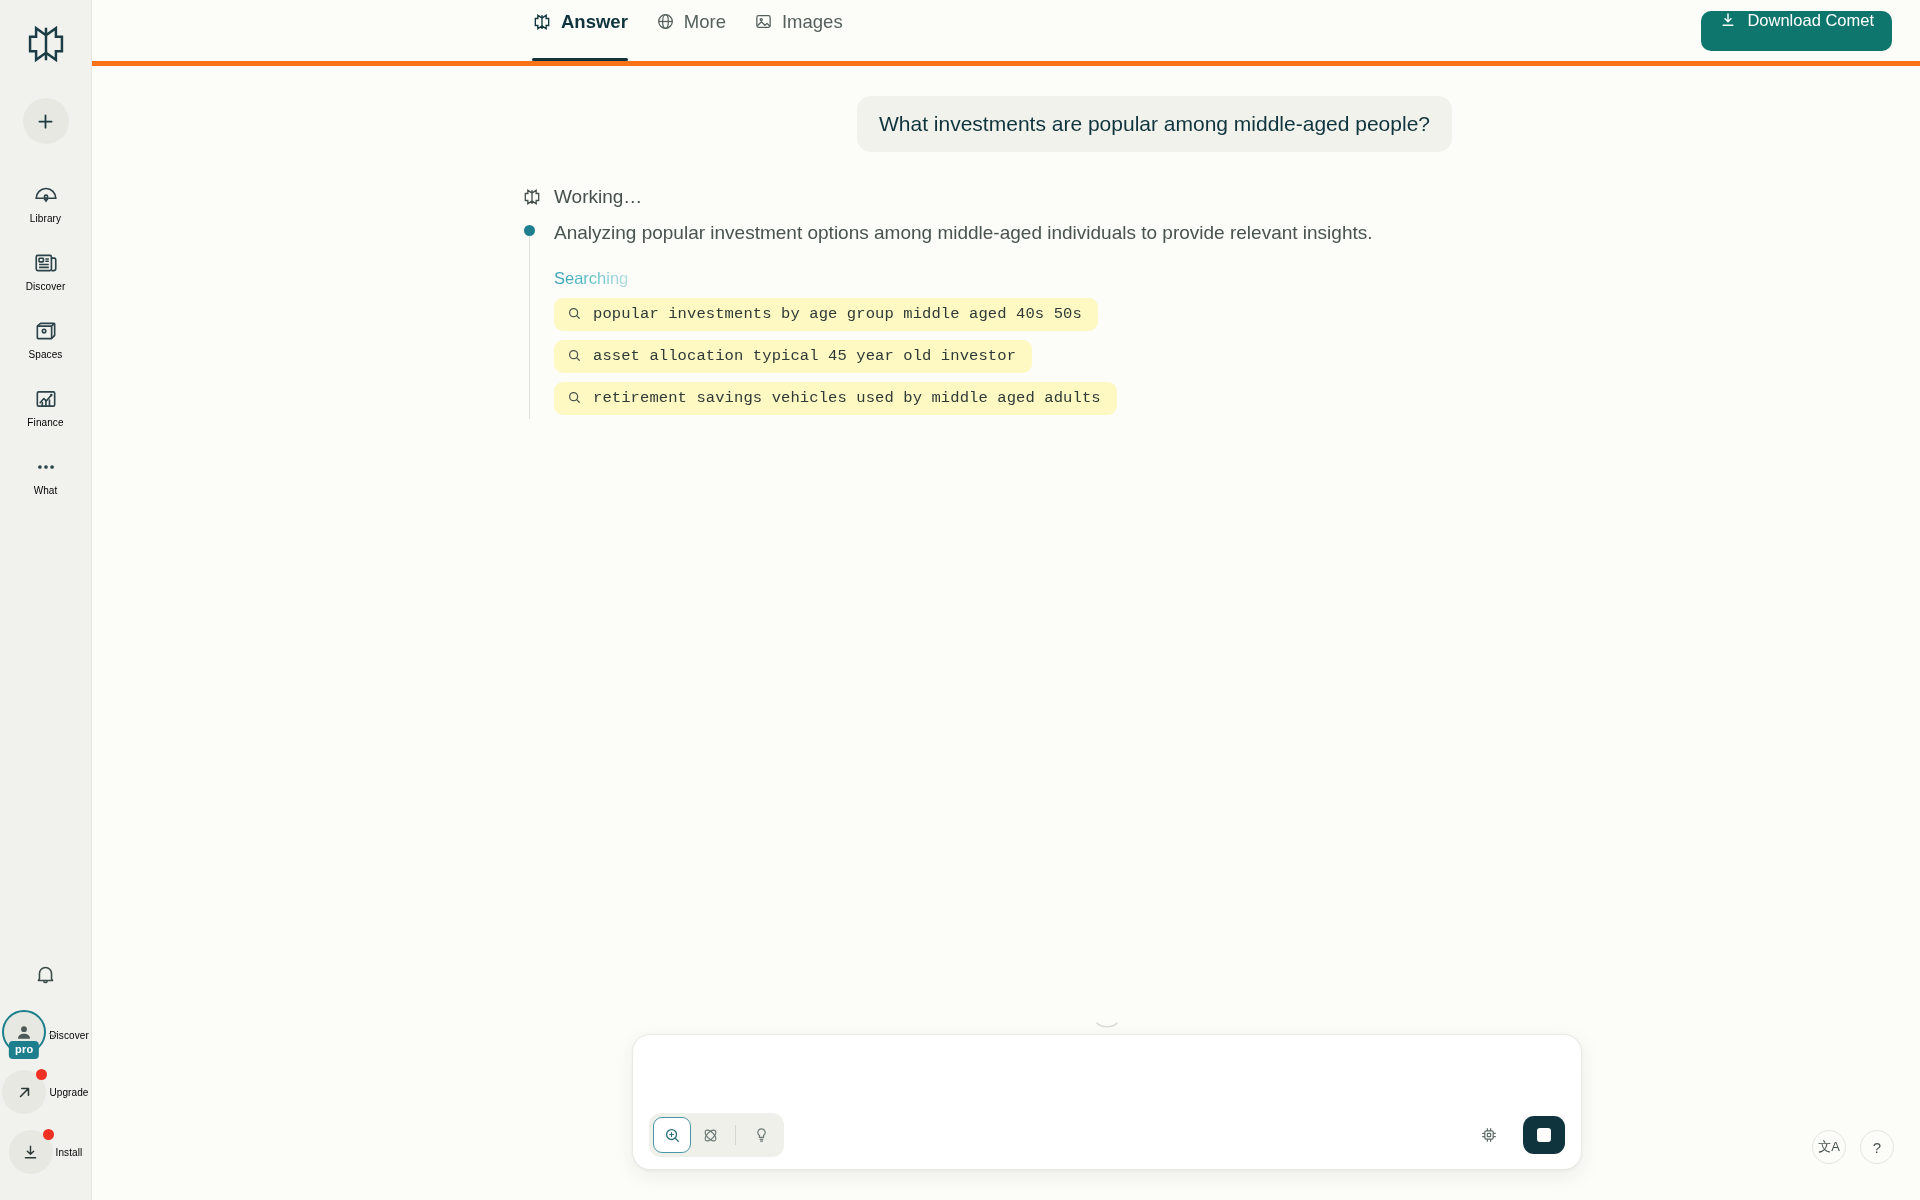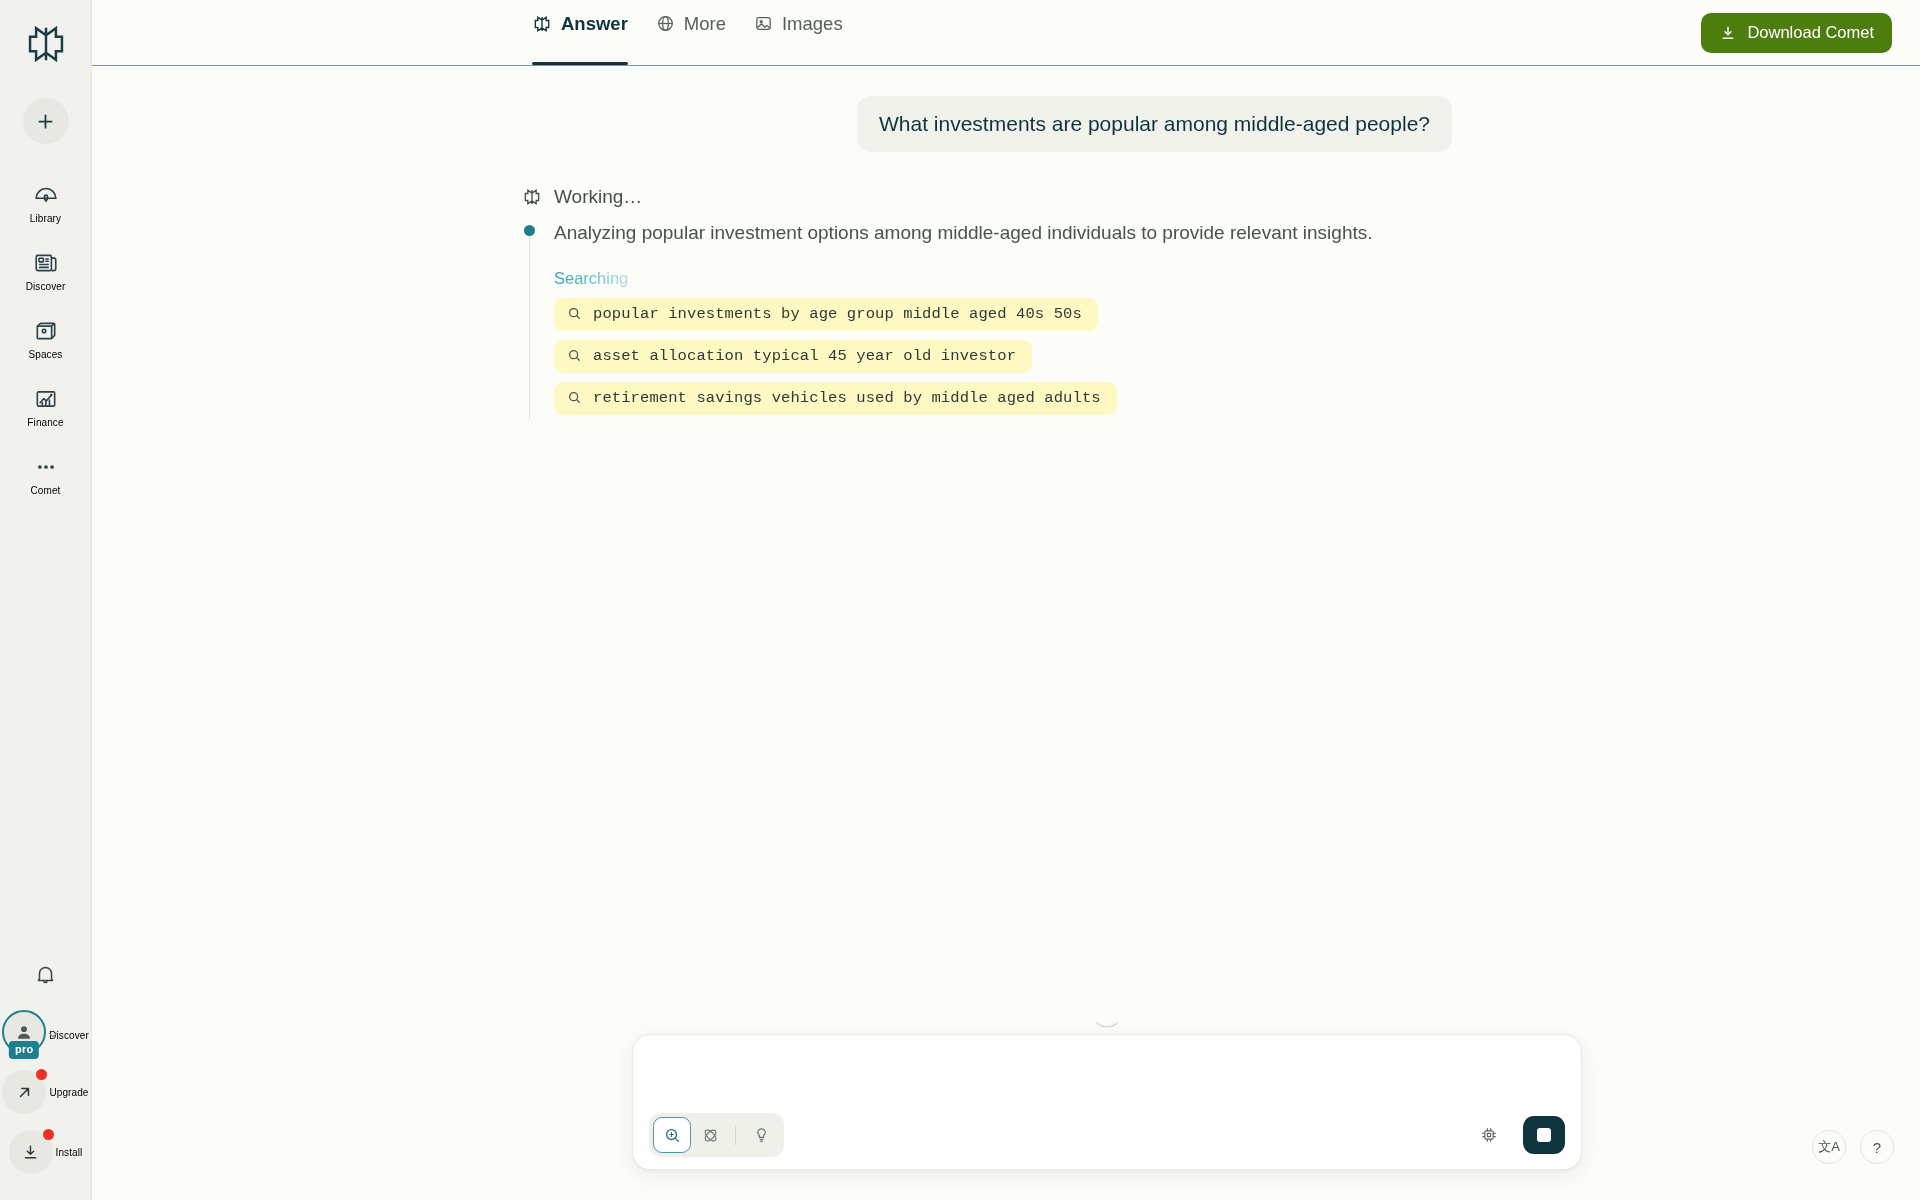--- a/index.html
+++ b/index.html
@@ -57,41 +57,41 @@
   .circ-btn {
     position: relative; width: 44px; height: 44px; border-radius: 50%;
     background: #e7e8e1; display: flex; align-items: center; justify-content: center;
     cursor: pointer;
   }
   .dot-red { position: absolute; top: -1px; right: -1px; width: 11px; height: 11px; border-radius: 50%; background: #ef3124; }
 
   
   .main { flex: 1 1 auto; position: relative; height: 1200px; background: #fcfcf9; }
   .topbar {
-    height: 66px; border-bottom: 1px solid #f97316;
+    height: 66px; border-bottom: 5px solid #f97316;
     display: flex; align-items: center; padding: 0 28px 0 0;
     position: relative;
   }
   .tabs { display: flex; align-items: flex-end; gap: 28px; margin-left: 440px; height: 100%; }
   .tab {
     display: flex; align-items: center; gap: 9px;
     height: 100%; padding-bottom: 18px; cursor: pointer;
     font-size: 18.5px; color: #55605d; position: relative;
   }
   .tab.active { color: #10343d; font-weight: 600; }
   .tab.active::after {
     content: ""; position: absolute; left: 0; right: 0; bottom: 0;
     height: 3px; background: #11343d; border-radius: 2px;
   }
   .download-btn {
     margin-left: auto;
-    background: #4d7c0f; color: #fff;
+    background: #0f766e; color: #fff;
     border: none; border-radius: 10px;
     height: 40px; padding: 0 18px;
-    display: flex; align-items: center; gap: 10px;
+    display: flex; gap: 10px;
     font-size: 16.5px; font-family: inherit; cursor: pointer;
   }
 
   
   .content { padding-top: 30px; }
   .col { width: 930px; margin-left: 430px; }
 
   .user-bubble-row { display: flex; justify-content: flex-end; }
   .user-bubble {
     background: #f1f2ec; border-radius: 14px;
@@ -248,21 +248,21 @@
       </div>
 
       <div class="nav-item">
         <span class="nav-icon">
           <svg width="26" height="26" viewBox="0 0 24 24" fill="#2c4349">
             <circle cx="6.4" cy="12" r="1.7"></circle>
               <circle cx="12" cy="12" r="1.7"></circle>
               <circle cx="17.6" cy="12" r="1.7"></circle>
           </svg>
         </span>
-        <span class="nav-label">Comet</span>
+        <span class="nav-label">What</span>
       </div>
     </nav>
 
     <div class="sb-spacer"></div>
 
     <div class="bottom-stack">
 
       <div class="bell-wrap">
         <svg width="25" height="25" viewBox="0 0 24 24" fill="none" stroke="#3b4a47" stroke-width="1.5" stroke-linejoin="round">
           <path d="M6.2 16.4V11a5.8 5.8 0 1 1 11.6 0v5.4l1 1.3H5.2Z"></path>

